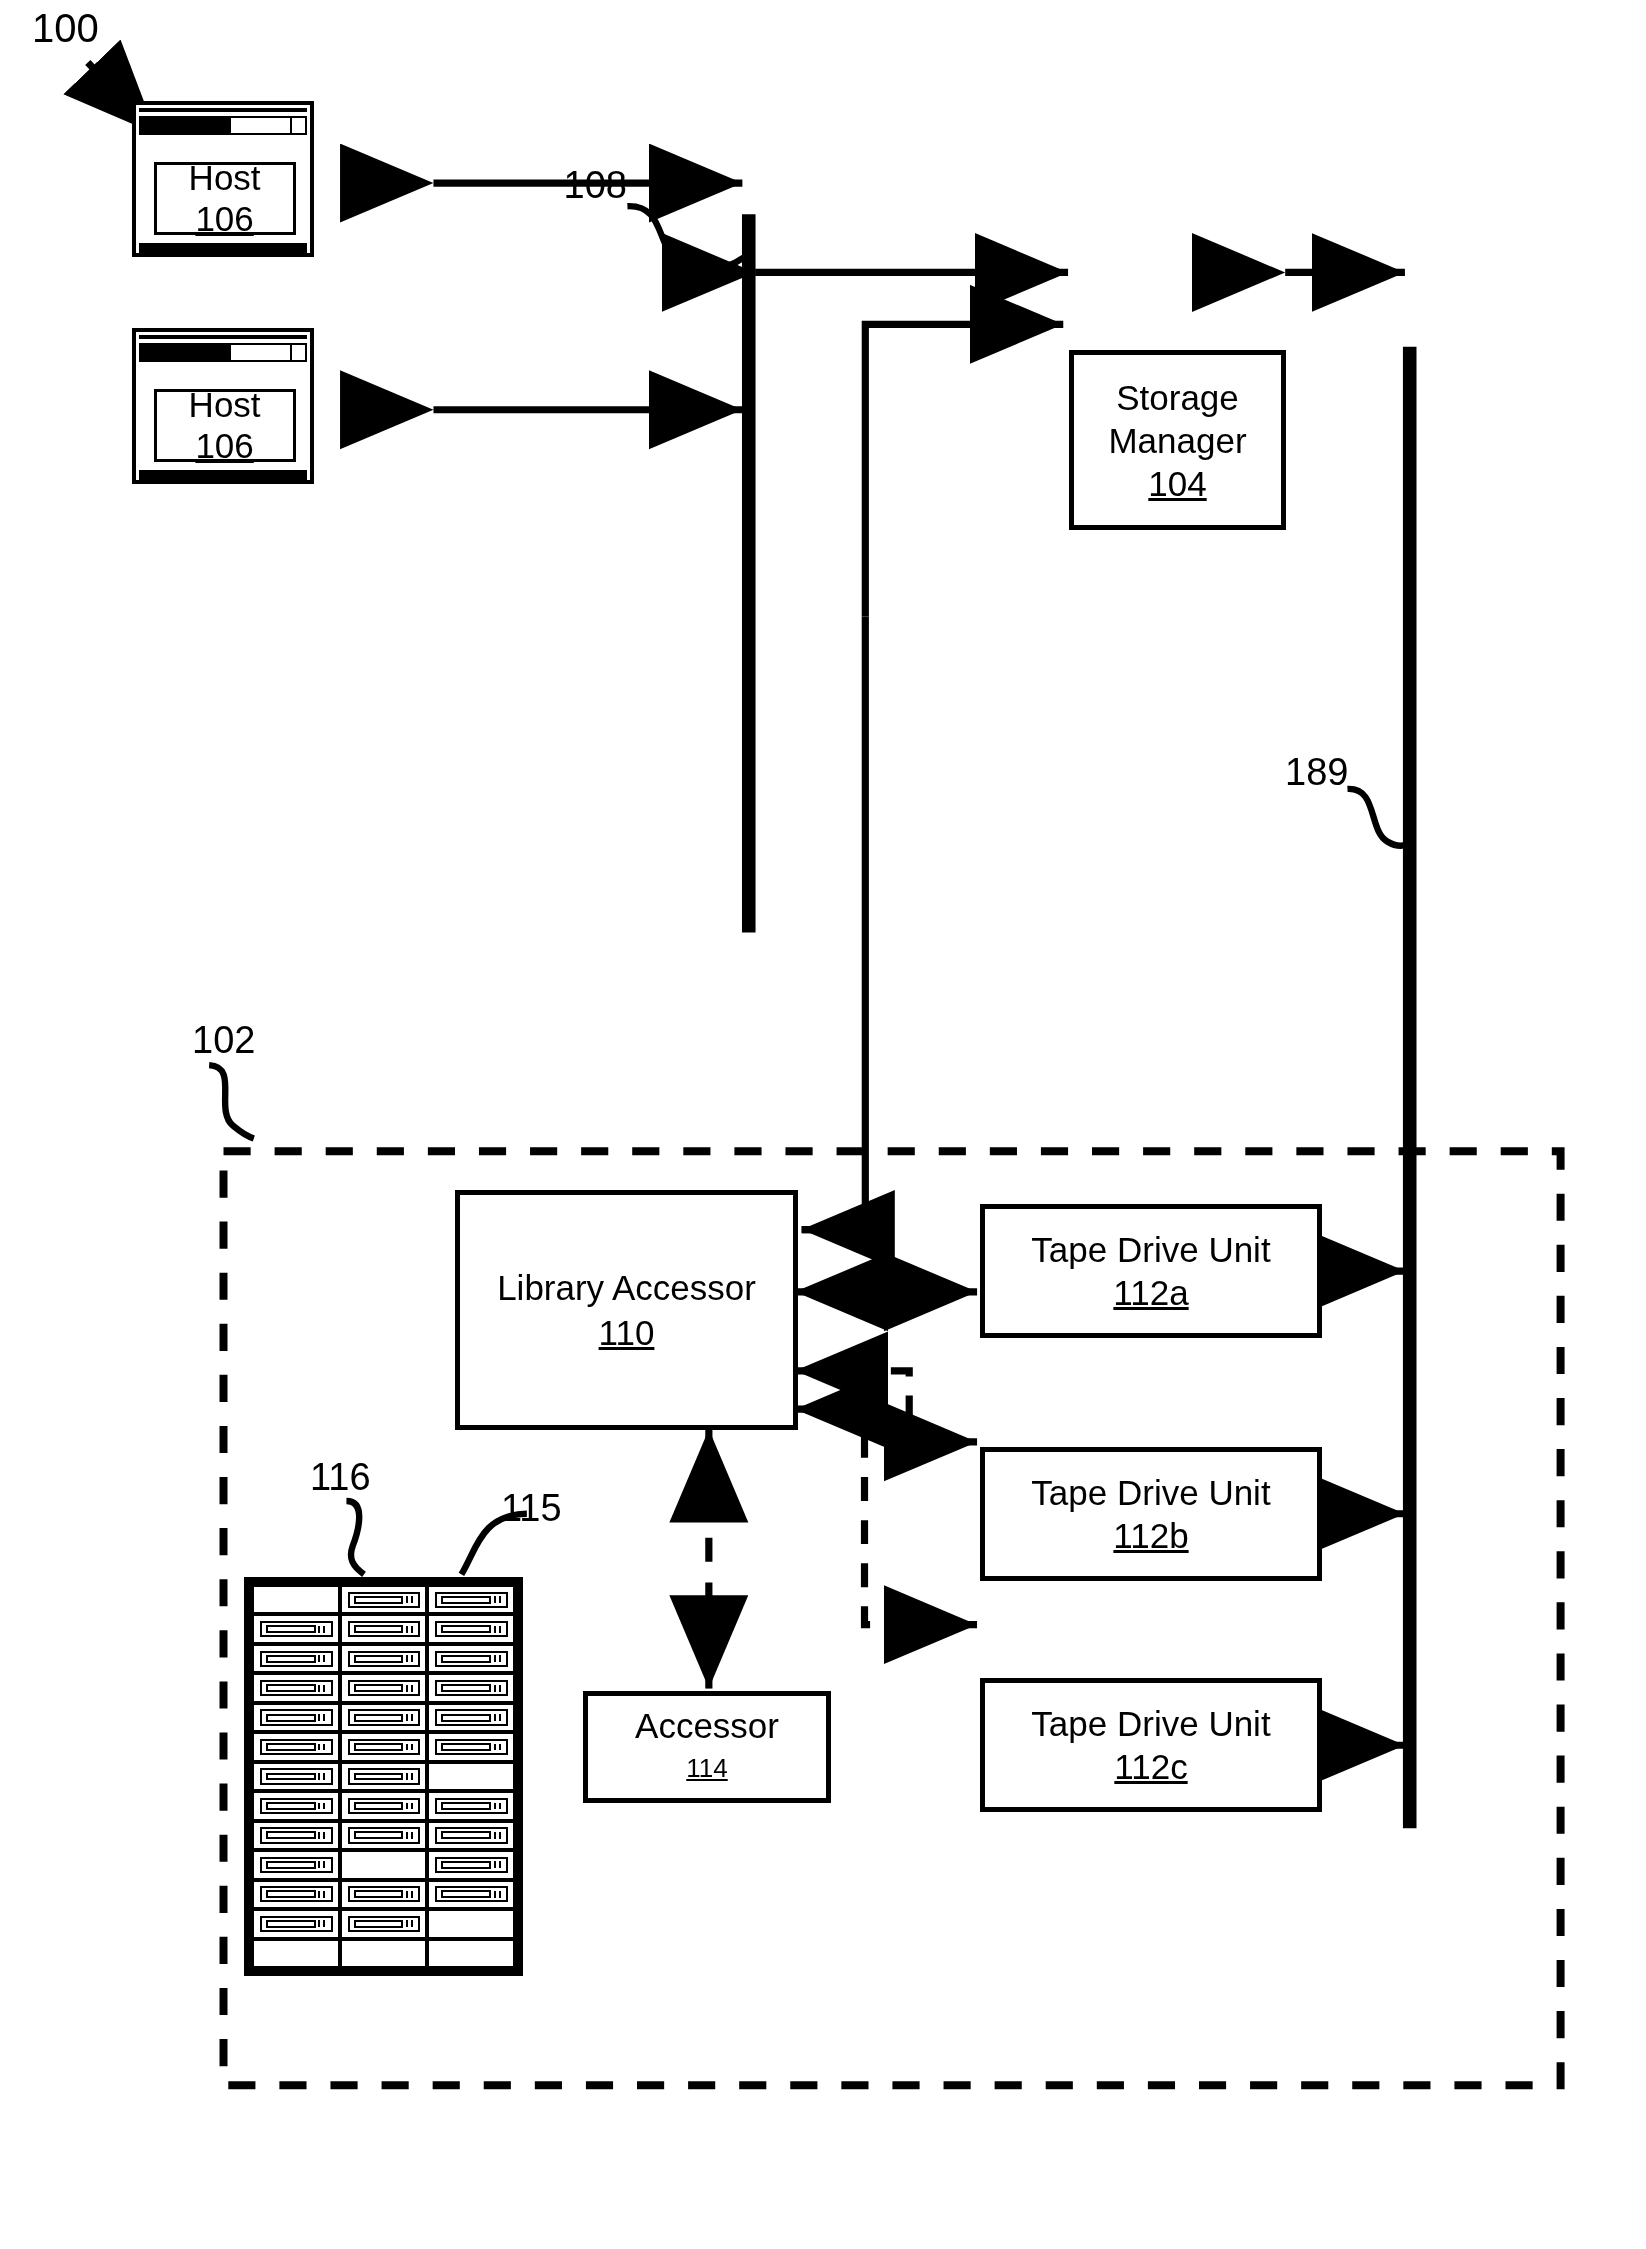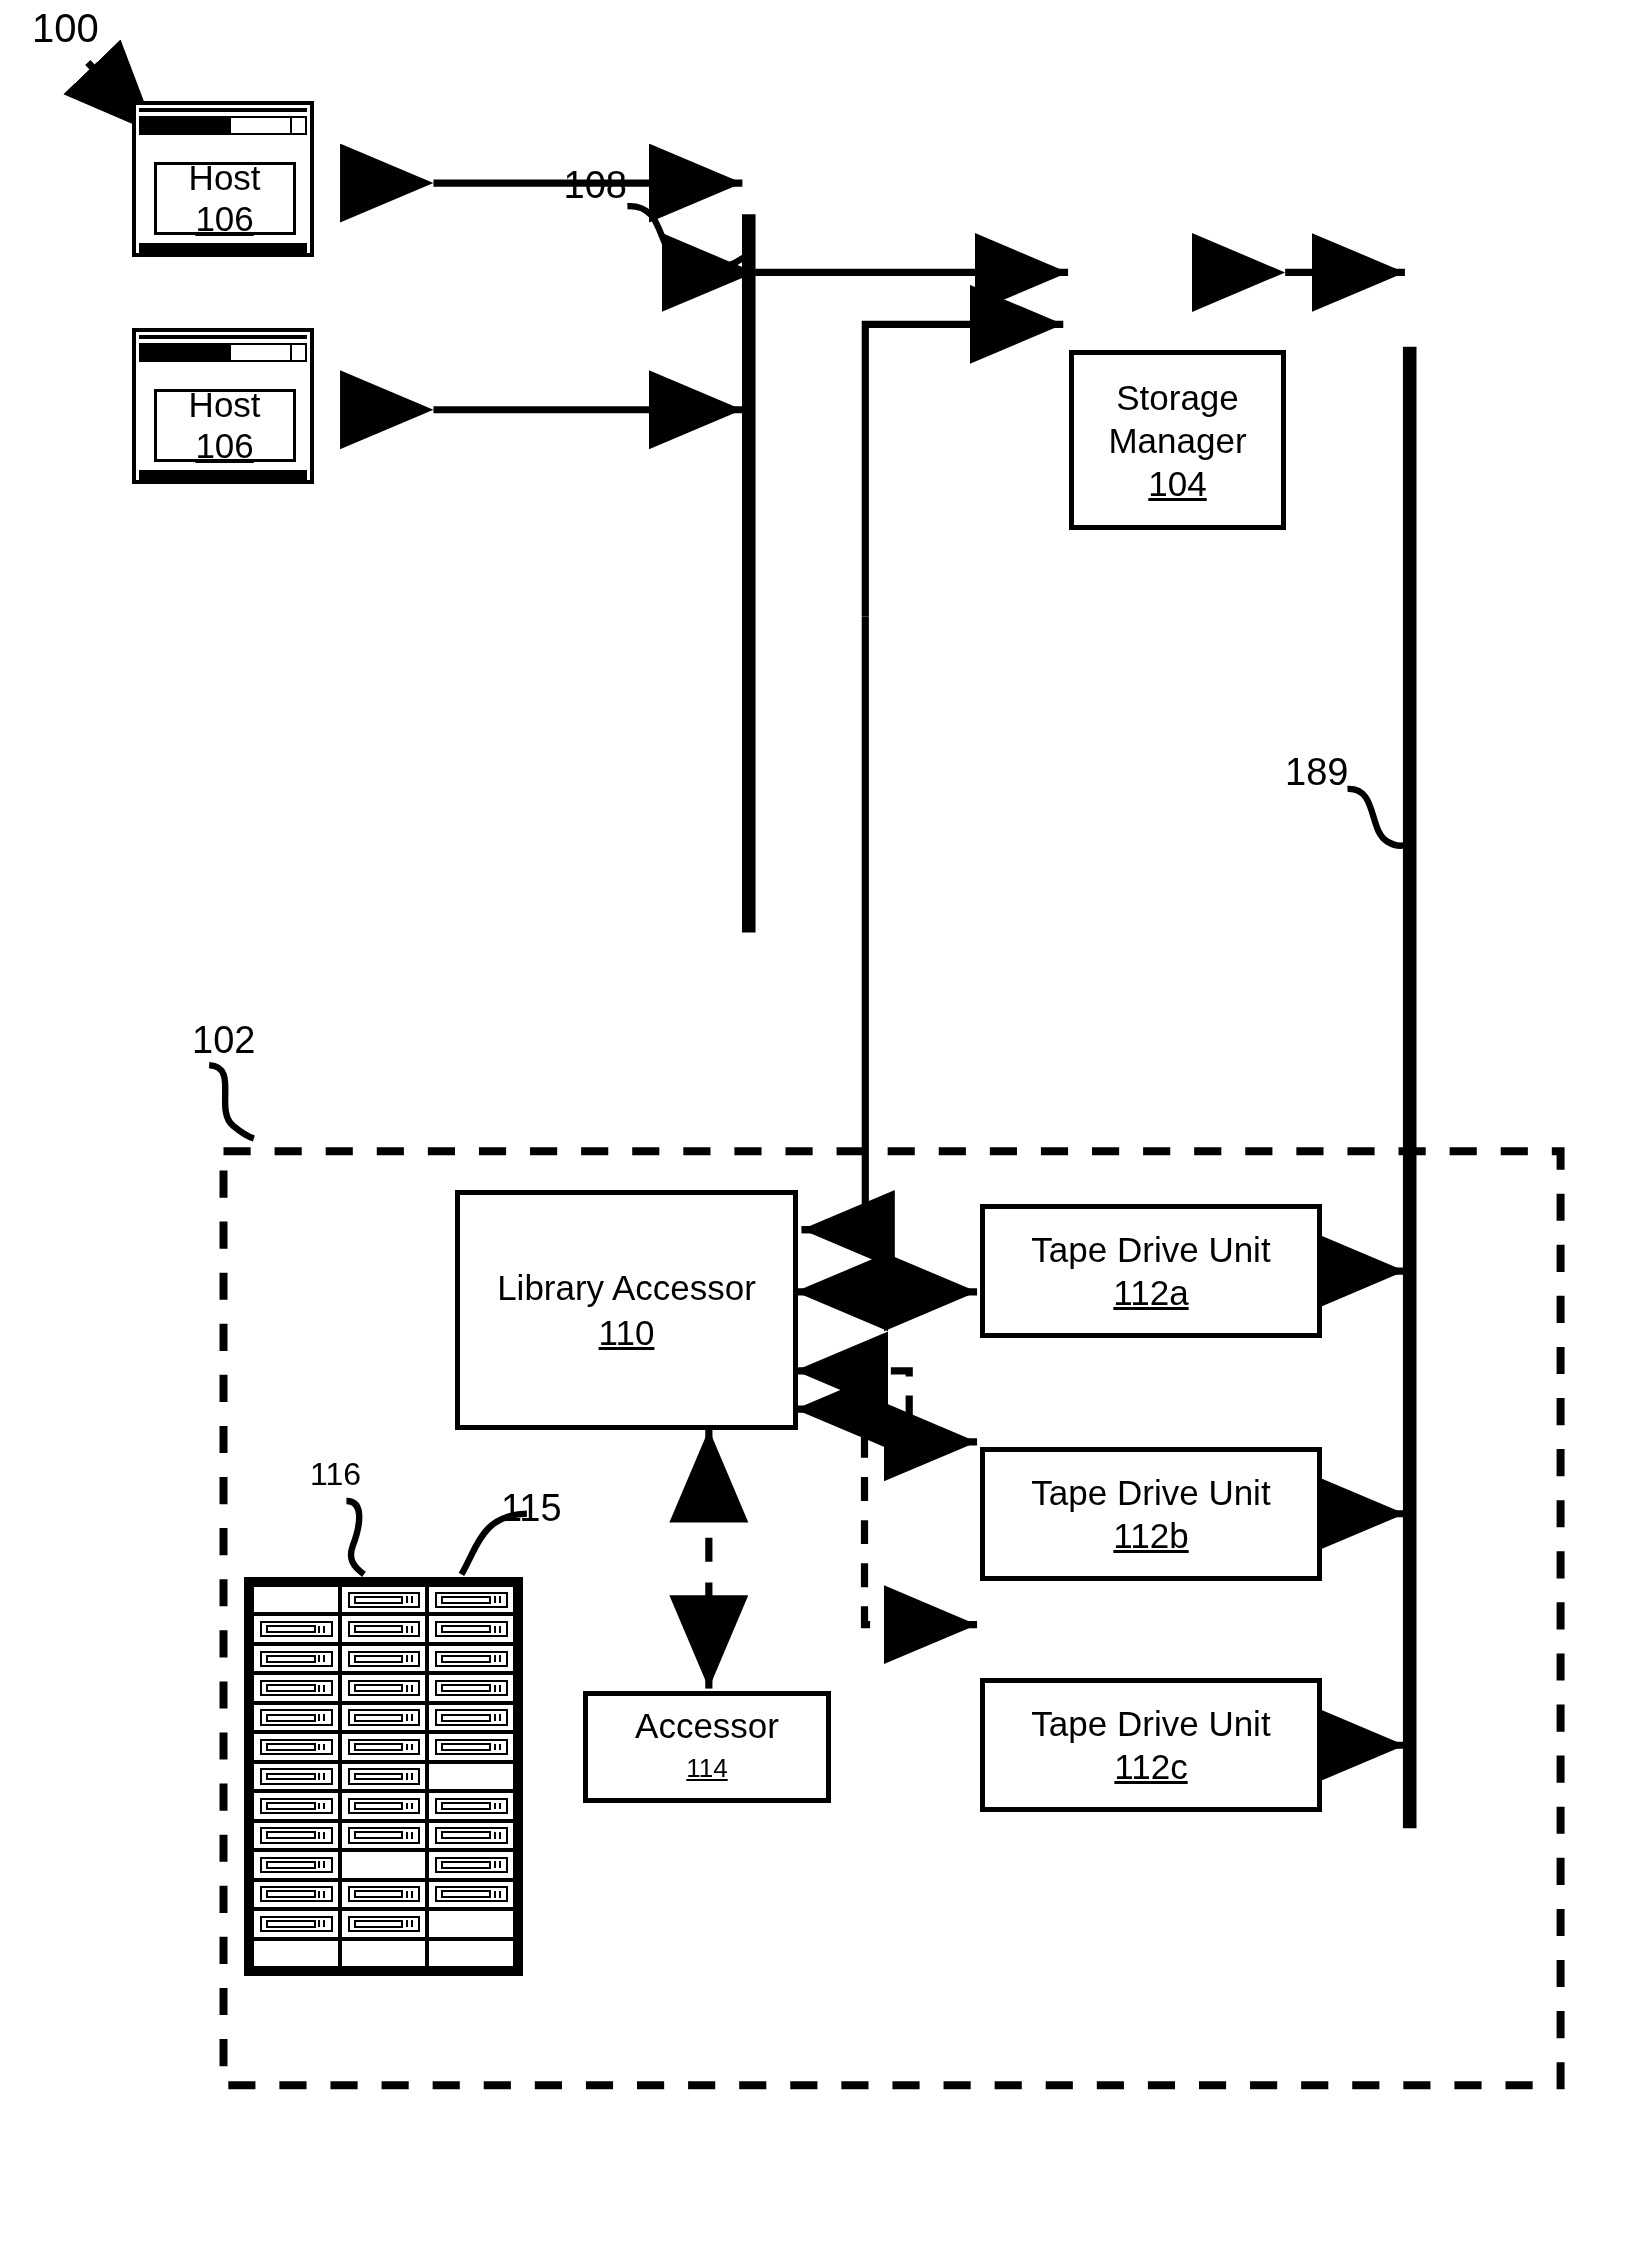--- a/index.html
+++ b/index.html
@@ -401,19 +401,19 @@
     </div>
 
   <div style="position:absolute;left:32px;top:6.4px;font-size:40px;">100</div>
 
   <div style="position:absolute;left:627px;top:164px;font-size:38px;transform:translateX(-100%);">108</div>
 
   <div style="position:absolute;left:1285px;top:751px;font-size:38px;">189</div>
 
   <div style="position:absolute;left:192px;top:1019px;font-size:38px;">102</div>
 
-  <div style="position:absolute;left:310px;top:1456px;font-size:32px;">116</div>
+  <div style="position:absolute;left:310px;top:1456px;font-size:38px;">116</div>
 
   <div style="position:absolute;left:501px;top:1487px;font-size:38px;">115</div>
 
 
 </div>
 
 
 </body></html>

